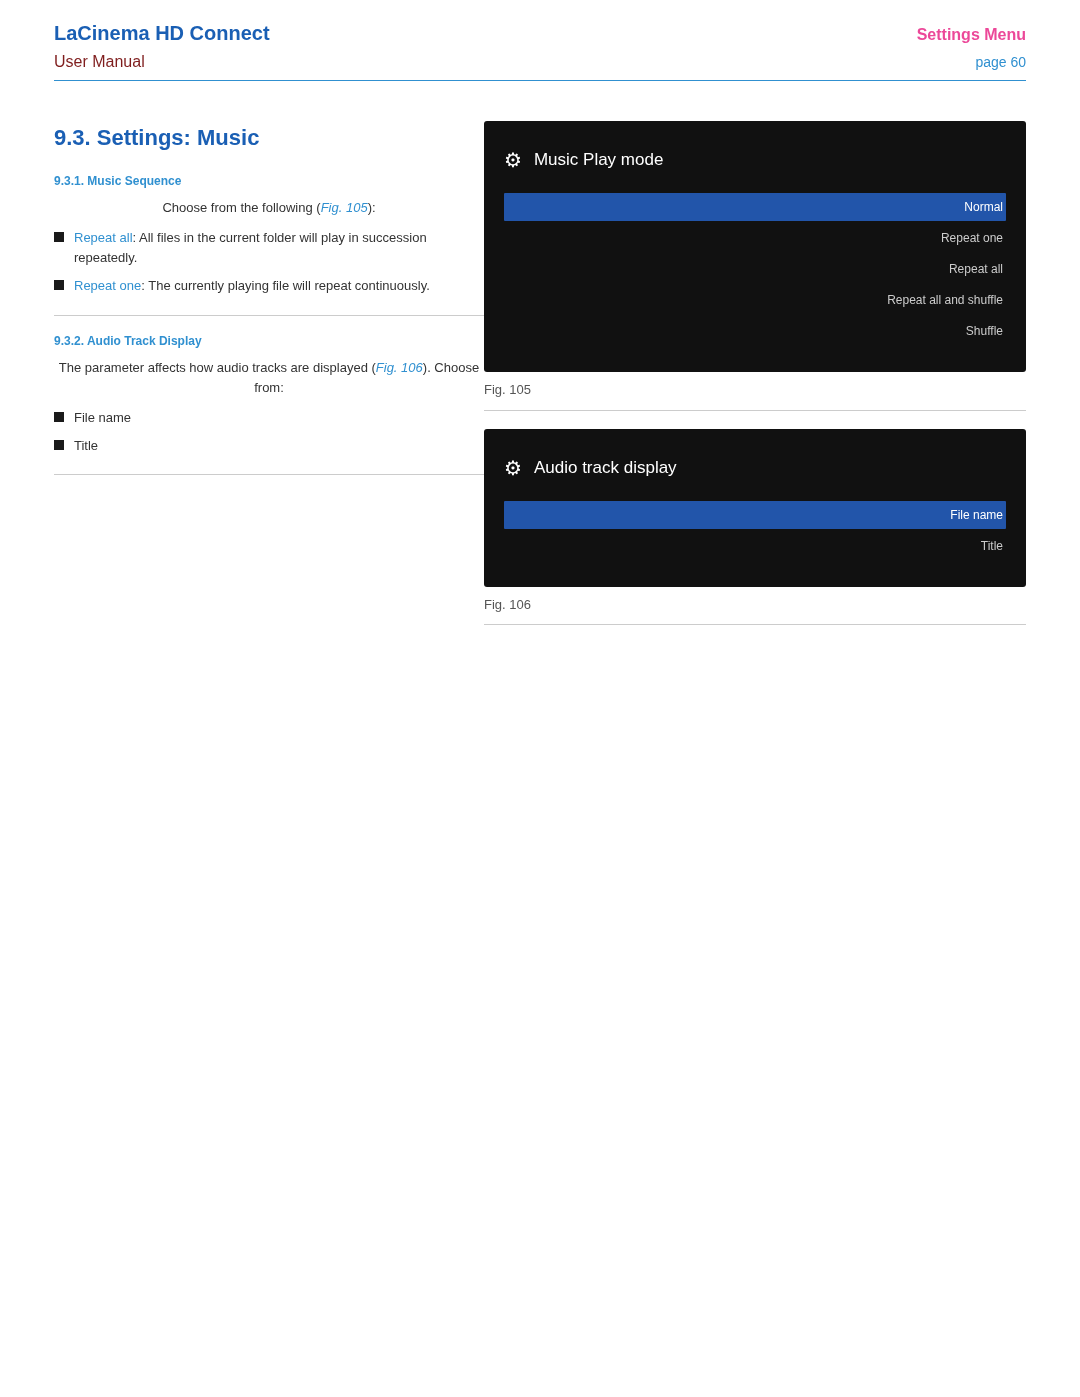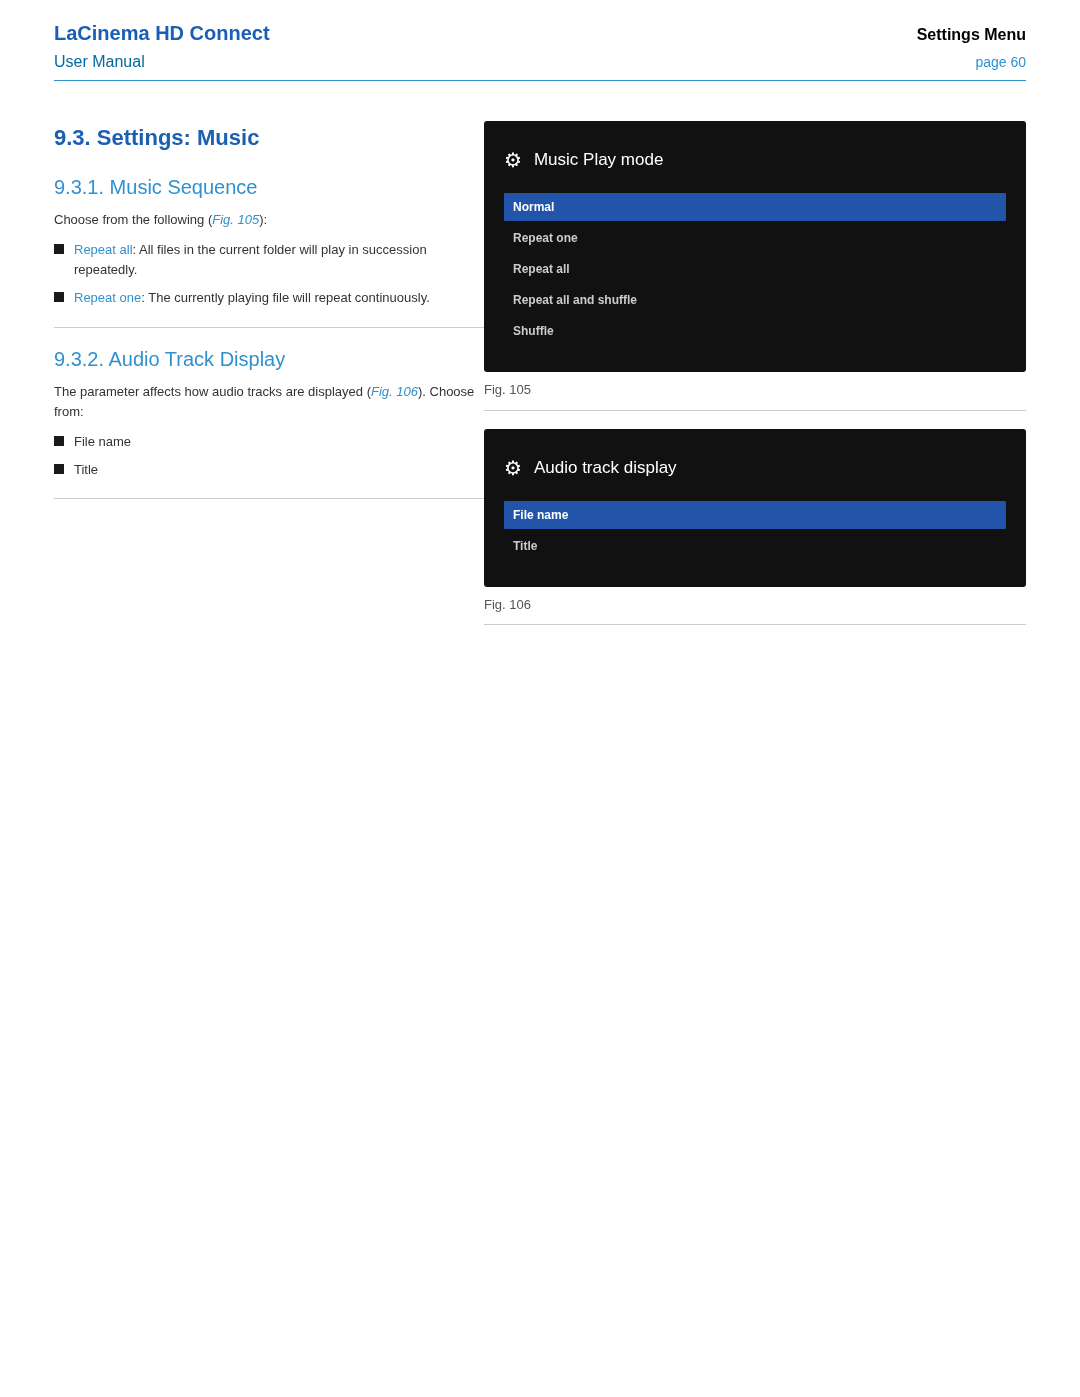--- a/index.html
+++ b/index.html
@@ -28,32 +28,32 @@
 
     .header-title-left {
       font-size: 20px;
       font-weight: bold;
       color: #1a5fb4;
     }
 
     .header-title-right {
       font-size: 16px;
       font-weight: bold;
-      color: #000000;
+      color: #ec4899;
     }
 
     .header-subtitle-row {
       display: flex;
       justify-content: space-between;
       align-items: baseline;
     }
 
     .header-subtitle-left {
       font-size: 16px;
-      color: #0369a1;
+      color: #7f1d1d;
     }
 
     .header-subtitle-right {
       font-size: 14px;
       color: #3090d0;
       margin-left: 36px;
     }
 
     .header-divider {
       border: none;
@@ -80,38 +80,39 @@
 
     
     .section-title {
       font-size: 22px;
       font-weight: bold;
       color: #1a5fb4;
       margin-bottom: 18px;
     }
 
     .subsection-title {
-      font-size: 20px;
-      font-weight: normal;
+      font-size: 12px;
+      font-weight: bold;
       color: #3090d0;
       margin-bottom: 8px;
     }
 
     .subsection-divider {
       border: none;
       border-top: 1px solid #cccccc;
       margin: 18px 0 16px 0;
     }
 
     
     .body-text {
       font-size: 13px;
       color: #333333;
       margin-bottom: 10px;
       line-height: 1.55;
+      text-align: center;
     }
 
     .fig-ref {
       color: #3090d0;
       font-style: italic;
     }
 
     
     .bullet-list {
       list-style: none;
@@ -163,27 +164,26 @@
     }
 
     .figure-title-text {
       font-size: 17px;
       color: #ffffff;
       font-weight: normal;
       font-family: Arial, sans-serif;
     }
 
     .menu-item {
-      text-align: left;
+      text-align: right;
       font-size: 12px;
-      padding: 5px 9px;
+      padding: 5px 3px;
       margin-bottom: 3px;
       color: #cccccc;
       border-radius: 1px;
-      font-weight: bold;
     }
 
     .menu-item.selected {
       background: #2255aa;
       color: #ffffff;
     }
 
     .fig-caption {
       font-size: 13px;
       color: #555555;

